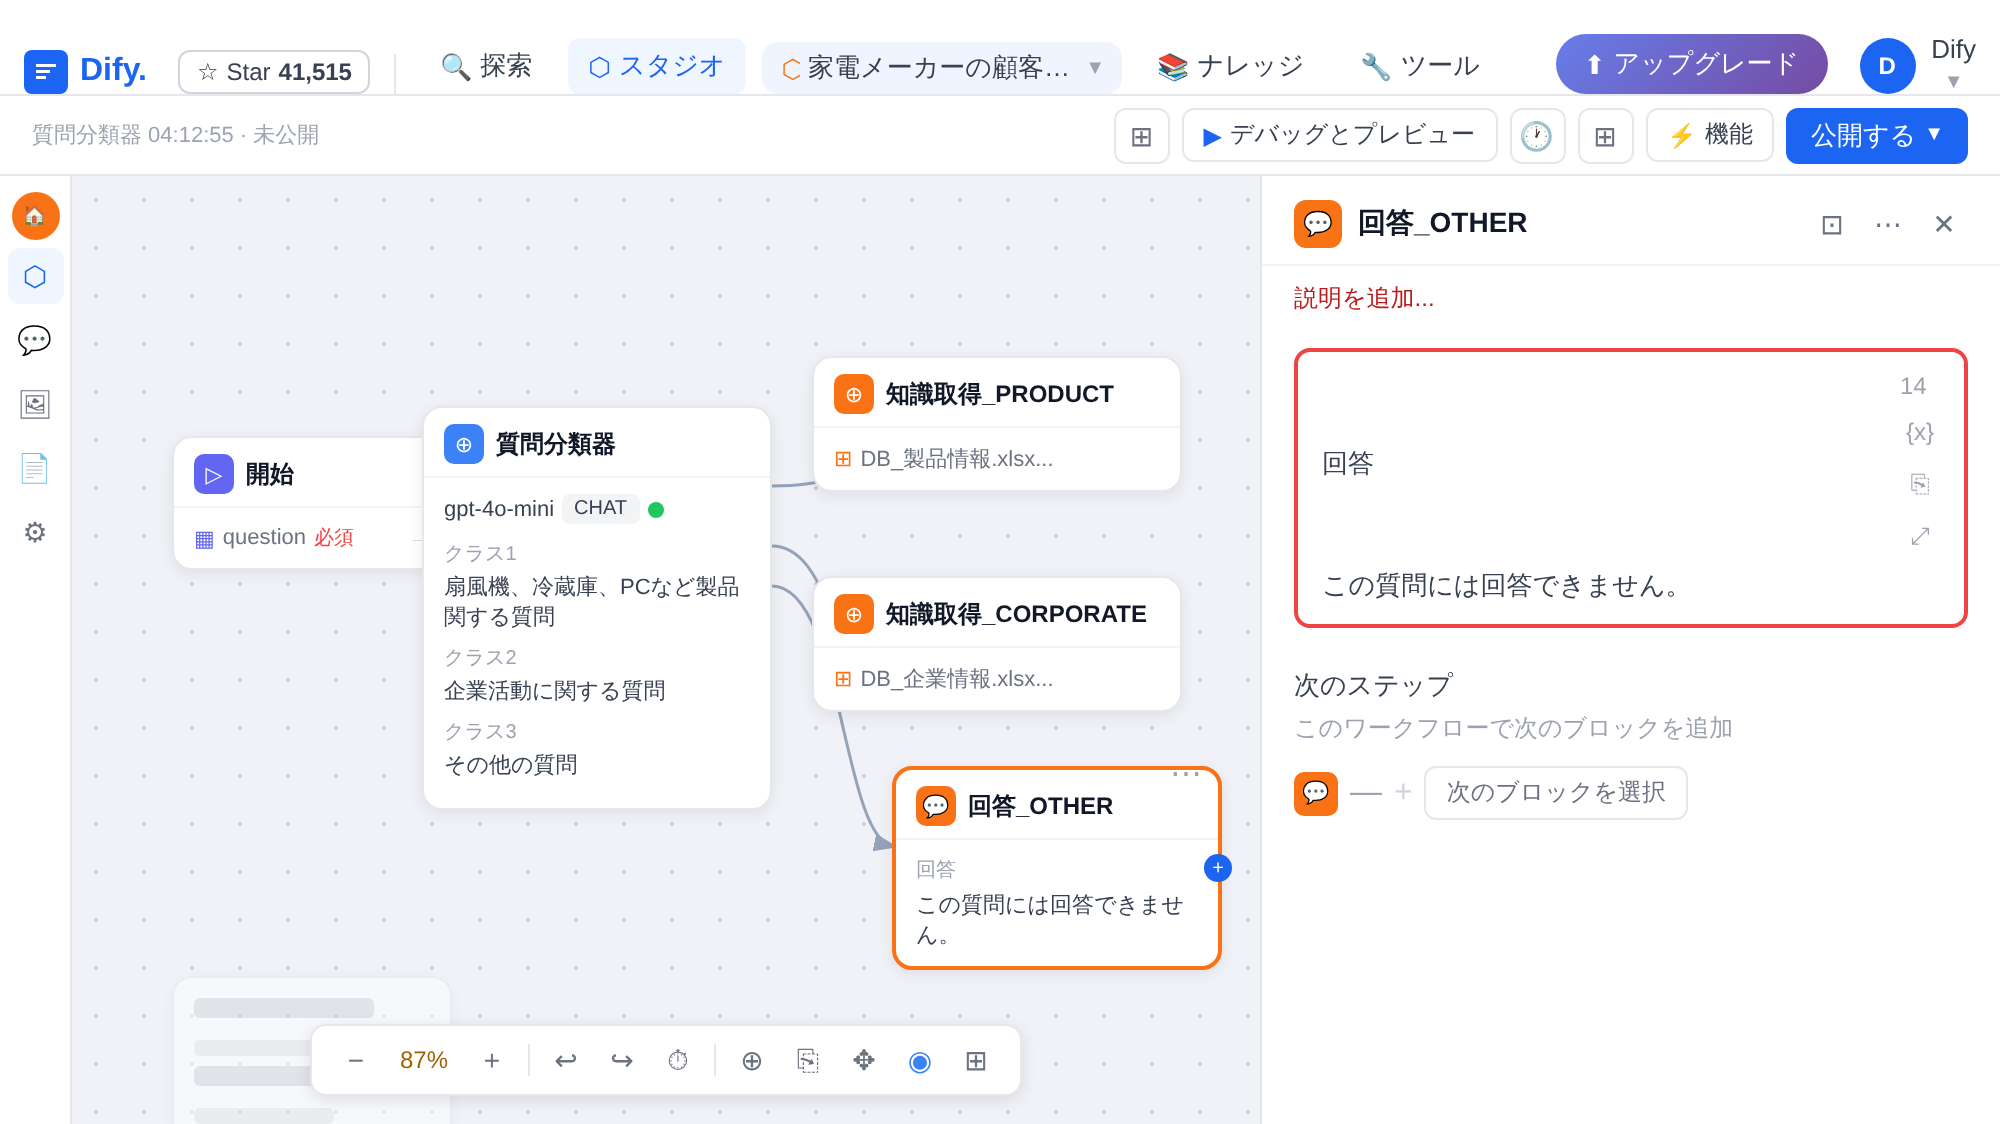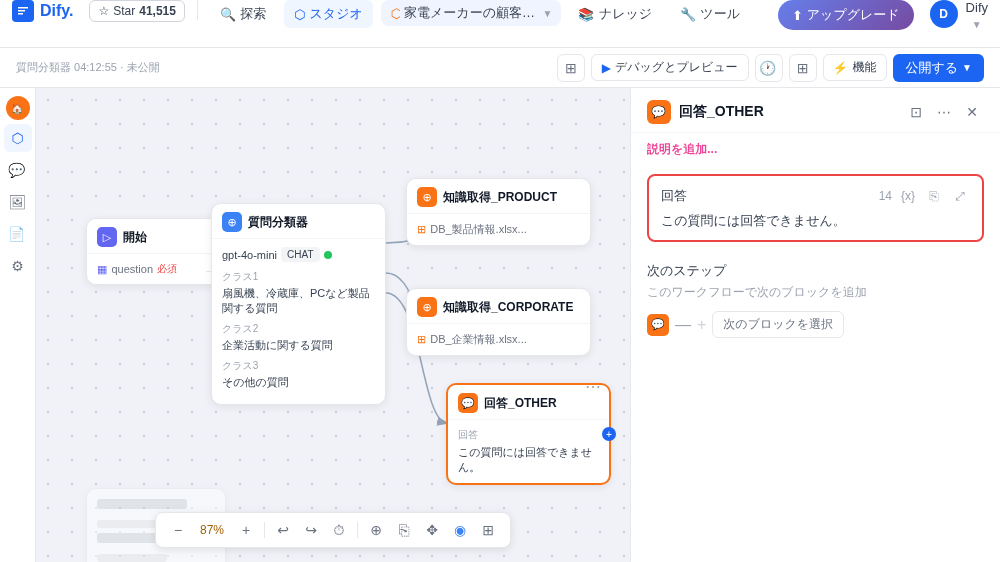--- a/index.html
+++ b/index.html
@@ -1,20 +1,20 @@
 <!DOCTYPE html>
 <html><head>
   <meta charset="utf-8">
   <style>
     * { box-sizing: border-box; margin: 0; padding: 0; }
     body { font-family: -apple-system, BlinkMacSystemFont, 'Segoe UI', sans-serif; background: #f5f7fa; overflow: hidden; width: 1000px; height: 562px; }
 
     
     .topnav {
-      display: flex; align-items: flex-start; height: 48px;
+      display: flex; align-items: flex-end; height: 48px;
       background: #fff; border-bottom: 1px solid #e5e7eb;
       padding: 0 12px; gap: 8px; position: relative; z-index: 100;
     }
     .logo { display: flex; align-items: center; gap: 6px; font-weight: 700; font-size: 16px; color: #1c64f2; margin-right: 8px; }
     .logo-icon { width: 22px; height: 22px; background: #1c64f2; border-radius: 4px; display: flex; align-items: center; justify-content: center; }
     .logo-icon svg { width: 14px; height: 14px; fill: white; }
     .star-btn { display: flex; align-items: center; gap: 4px; border: 1px solid #d1d5db; border-radius: 6px; padding: 3px 8px; font-size: 12px; color: #374151; cursor: pointer; background: #fff; }
     .star-count { font-weight: 600; }
     .nav-divider { width: 1px; height: 20px; background: #e5e7eb; margin: 0 4px; }
     .nav-btn { display: flex; align-items: center; gap: 4px; padding: 5px 10px; border-radius: 6px; font-size: 13px; color: #374151; cursor: pointer; background: none; border: none; }
@@ -95,21 +95,21 @@
     .panel-header { display: flex; align-items: center; padding: 12px 16px 8px; border-bottom: 1px solid #f3f4f6; gap: 8px; }
     .panel-icon { width: 24px; height: 24px; background: #f97316; border-radius: 6px; display: flex; align-items: center; justify-content: center; font-size: 12px; color: white; flex-shrink: 0; }
     .panel-title { font-size: 14px; font-weight: 600; color: #111827; flex: 1; }
     .panel-actions { display: flex; gap: 4px; align-items: center; }
     .panel-action-btn { width: 24px; height: 24px; border: none; background: none; cursor: pointer; color: #6b7280; font-size: 14px; display: flex; align-items: center; justify-content: center; border-radius: 4px; }
     .panel-desc { padding: 8px 16px; font-size: 12px; color: #9ca3af; }
     .panel-section { padding: 8px 16px; }
     .panel-section-card { border: 2px solid #ef4444; border-radius: 8px; padding: 10px 12px; background: #fff; }
     .section-header { display: flex; align-items: center; justify-content: space-between; margin-bottom: 6px; }
     .section-title { font-size: 13px; font-weight: 500; color: #374151; }
-    .section-meta { display: flex; align-items: center; gap: 6px; }
+    .section-meta { display: flex; gap: 6px; flex-direction: column; }
     .section-num { font-size: 12px; color: #9ca3af; }
     .section-icon-btn { width: 20px; height: 20px; border: none; background: none; cursor: pointer; color: #9ca3af; font-size: 12px; }
     .section-content { font-size: 13px; color: #374151; }
 
     .panel-next-steps { padding: 12px 16px; }
     .next-steps-title { font-size: 13px; font-weight: 500; color: #374151; margin-bottom: 4px; }
     .next-steps-sub { font-size: 12px; color: #9ca3af; margin-bottom: 10px; }
     .next-step-row { display: flex; align-items: center; gap: 6px; }
     .next-step-icon { width: 22px; height: 22px; background: #f97316; border-radius: 5px; display: flex; align-items: center; justify-content: center; font-size: 11px; color: white; }
     .next-step-arrow { color: #9ca3af; font-size: 16px; }
@@ -335,21 +335,21 @@
     <div class="panel-header">
       <div class="panel-icon">💬</div>
       <span class="panel-title">回答_OTHER</span>
       <div class="panel-actions">
         <button class="panel-action-btn">⊡</button>
         <button class="panel-action-btn">⋯</button>
         <button class="panel-action-btn">✕</button>
       </div>
     </div>
     <div class="panel-desc">
-      <span style="color:#ec4899;font-weight:bold;">説明を追加...</span>
+      <span style="color:#b91c1c;">説明を追加...</span>
     </div>
     <div class="panel-section">
       <div class="panel-section-card">
         <div class="section-header">
           <span class="section-title">回答</span>
           <div class="section-meta">
             <span class="section-num">14</span>
             <button class="section-icon-btn">{x}</button>
             <button class="section-icon-btn">⎘</button>
             <button class="section-icon-btn">⤢</button>

